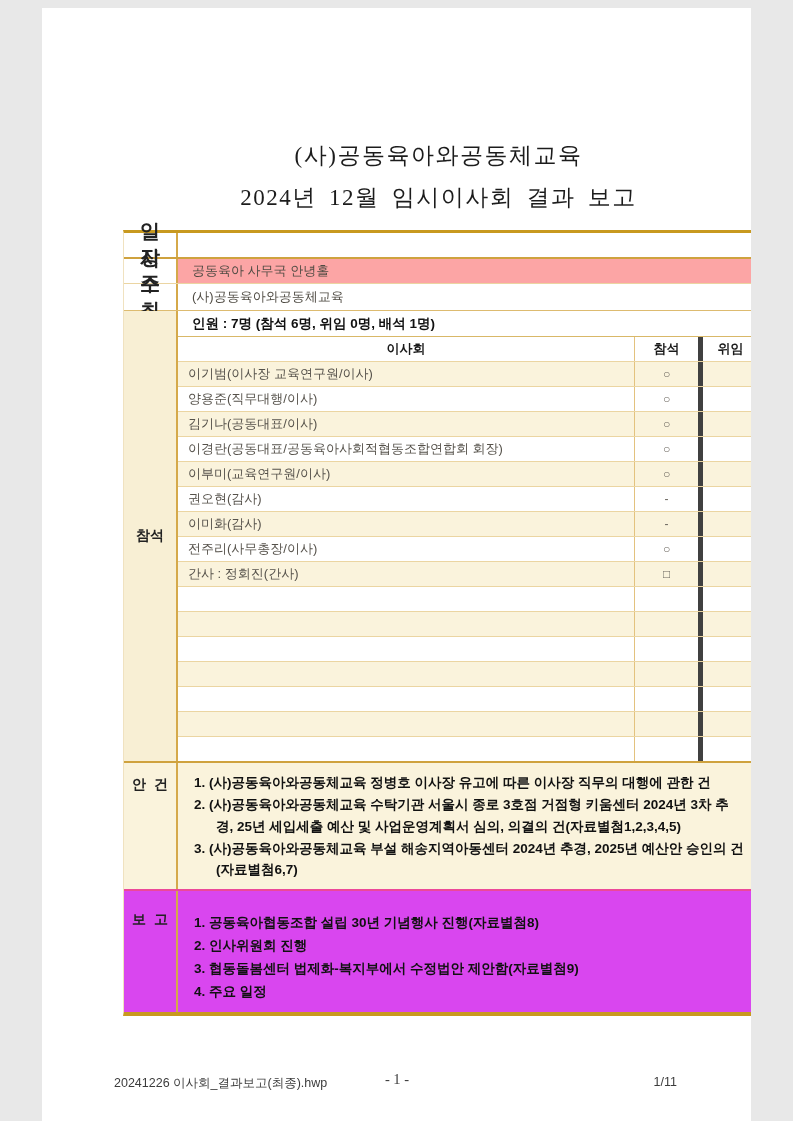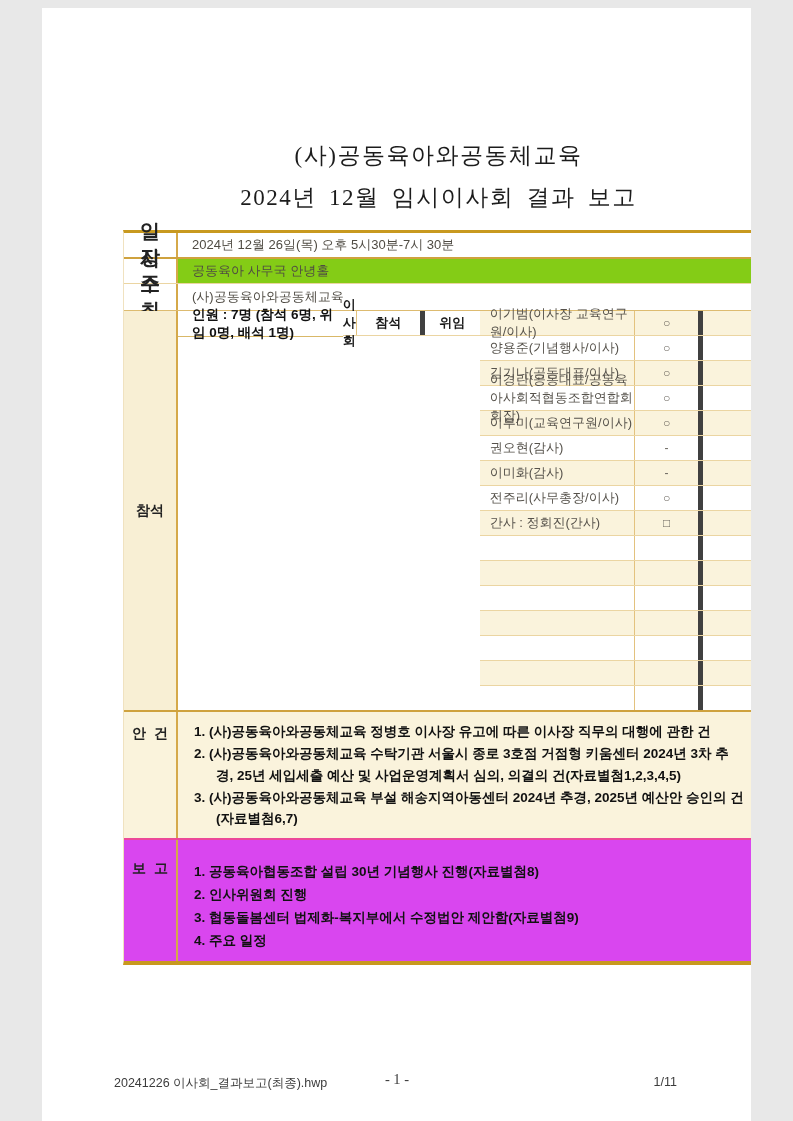--- a/index.html
+++ b/index.html
@@ -40,34 +40,34 @@
     font-weight:bold;font-size:20px;color:#222;
     box-sizing:border-box;
   }
   .label-just{width:36px;text-align:justify;text-align-last:justify;}
   .value-cell{
     flex:1;display:flex;align-items:center;
     padding-left:14px;font-size:13px;color:#4f4b43;
   }
   .info-row-0{height:24px;border-bottom:2px solid #CFA23E;}
   .info-row-1{height:24px;border-bottom:1px solid #EBD5A2;}
-  .info-row-1 .value-cell{background:#84cc16;}
+  .info-row-1 .value-cell{background:#fca5a5;}
   .info-row-2{height:26px;border-bottom:1px solid #DDBB70;}
 
   
   .attendance-section{display:flex;border-bottom:2px solid #CFA23E;}
   .att-label-cell{
     width:54px;min-width:54px;
     border-right:2px solid #D5A94A;
     background:#F8EFD4;
     display:flex;align-items:center;justify-content:center;
     font-weight:bold;font-size:14px;color:#222;
     box-sizing:border-box;
   }
-  .att-content{flex:1;display:flex;}
+  .att-content{flex:1;display:flex;flex-direction:column;}
   .summary-row{
     height:25px;display:flex;align-items:center;
     padding-left:14px;font-weight:bold;font-size:13.5px;color:#111;
     border-bottom:1px solid #D9B868;
   }
   .member-header-row{
     display:flex;height:24px;
     border-bottom:1px solid #EBD5A2;
     font-weight:bold;font-size:13px;color:#1a1a1a;
   }
@@ -117,21 +117,20 @@
 
   <div class="doc-title line1">(사)공동육아와공동체교육</div>
   <div class="doc-title line2">2024년 12월 임시이사회 결과 보고</div>
 
   <div class="doc-table">
 
     <div class="row info-row-0">
       <div class="label-cell">
         <span class="label-just">일 시</span>
       </div>
-      <div class="value-cell">2024년 12월 26일(목) 오후 5시30분-7시 30분</div>
     </div>
 
     <div class="row info-row-1">
       <div class="label-cell">
         <span class="label-just">장 소</span>
       </div>
       <div class="value-cell">공동육아 사무국 안녕홀</div>
     </div>
 
     <div class="row info-row-2">
@@ -151,21 +150,21 @@
           <div class="col-proxy">위임</div>
         </div>
         <div id="member-rows">
   <div class="member-row">
     <div class="col-name">이기범(이사장 교육연구원/이사)</div>
     <div class="col-attend mark">○</div>
     <div class="col-proxy mark"></div>
   </div>
 
   <div class="member-row">
-    <div class="col-name">양용준(기념행사/이사)</div>
+    <div class="col-name">양용준(직무대행/이사)</div>
     <div class="col-attend mark">○</div>
     <div class="col-proxy mark"></div>
   </div>
 
   <div class="member-row">
     <div class="col-name">김기나(공동대표/이사)</div>
     <div class="col-attend mark">○</div>
     <div class="col-proxy mark"></div>
   </div>
 

